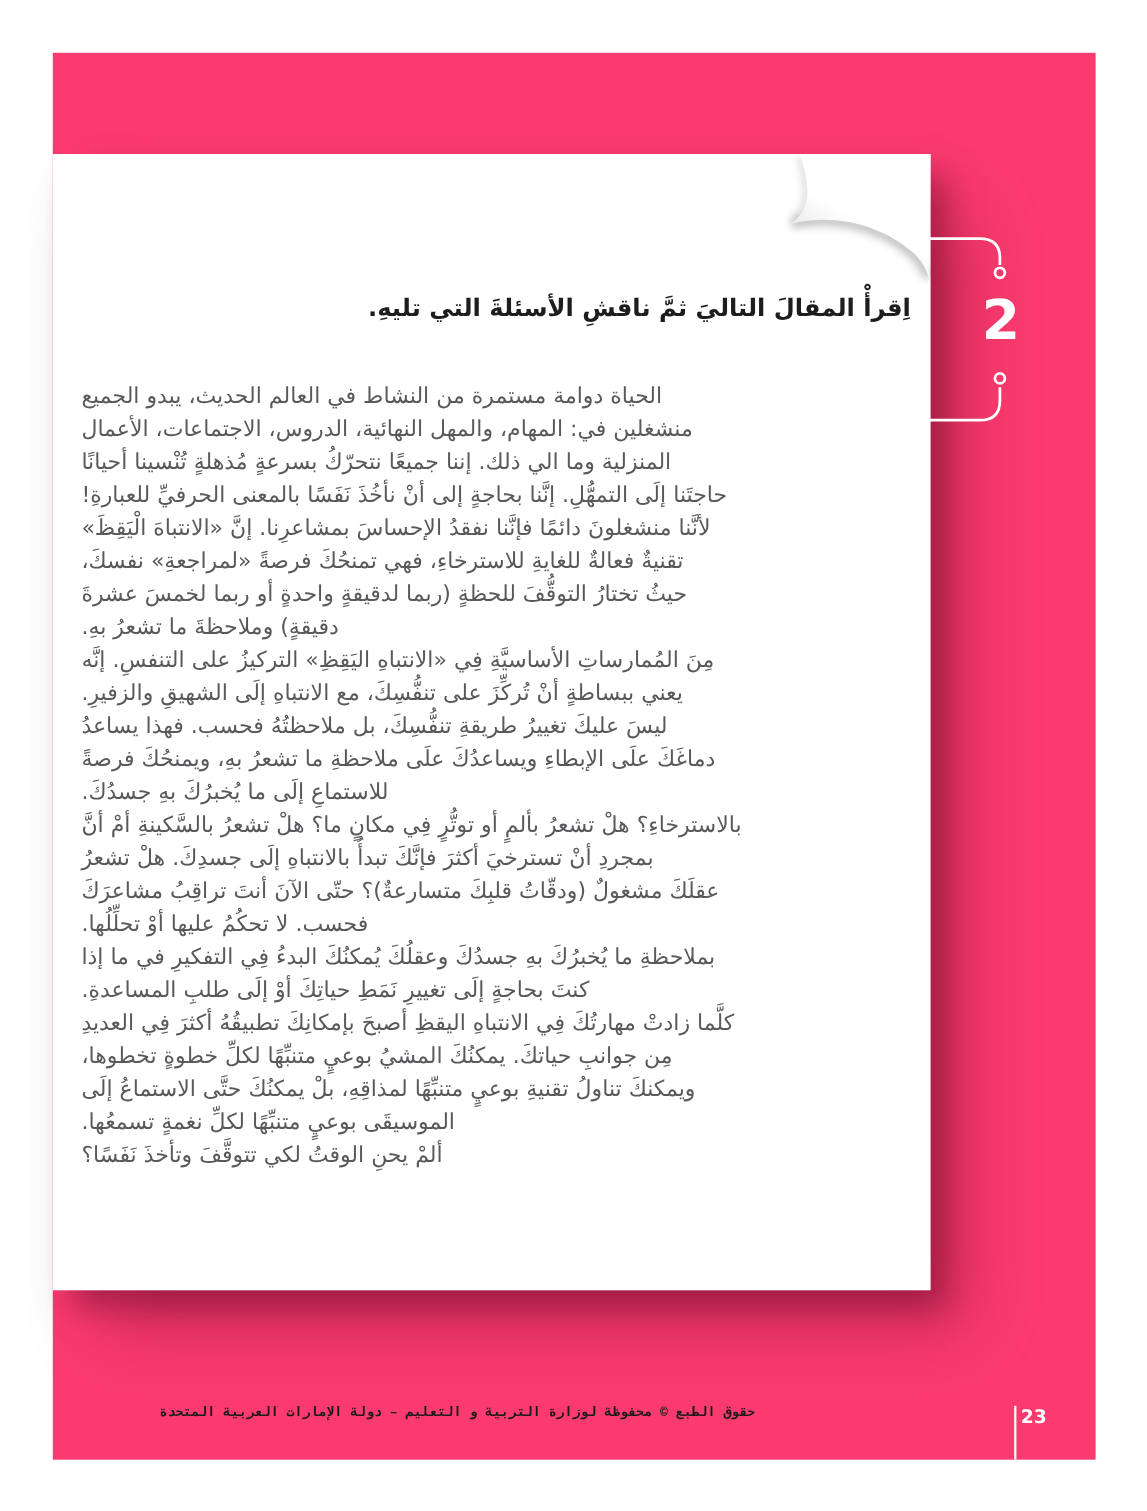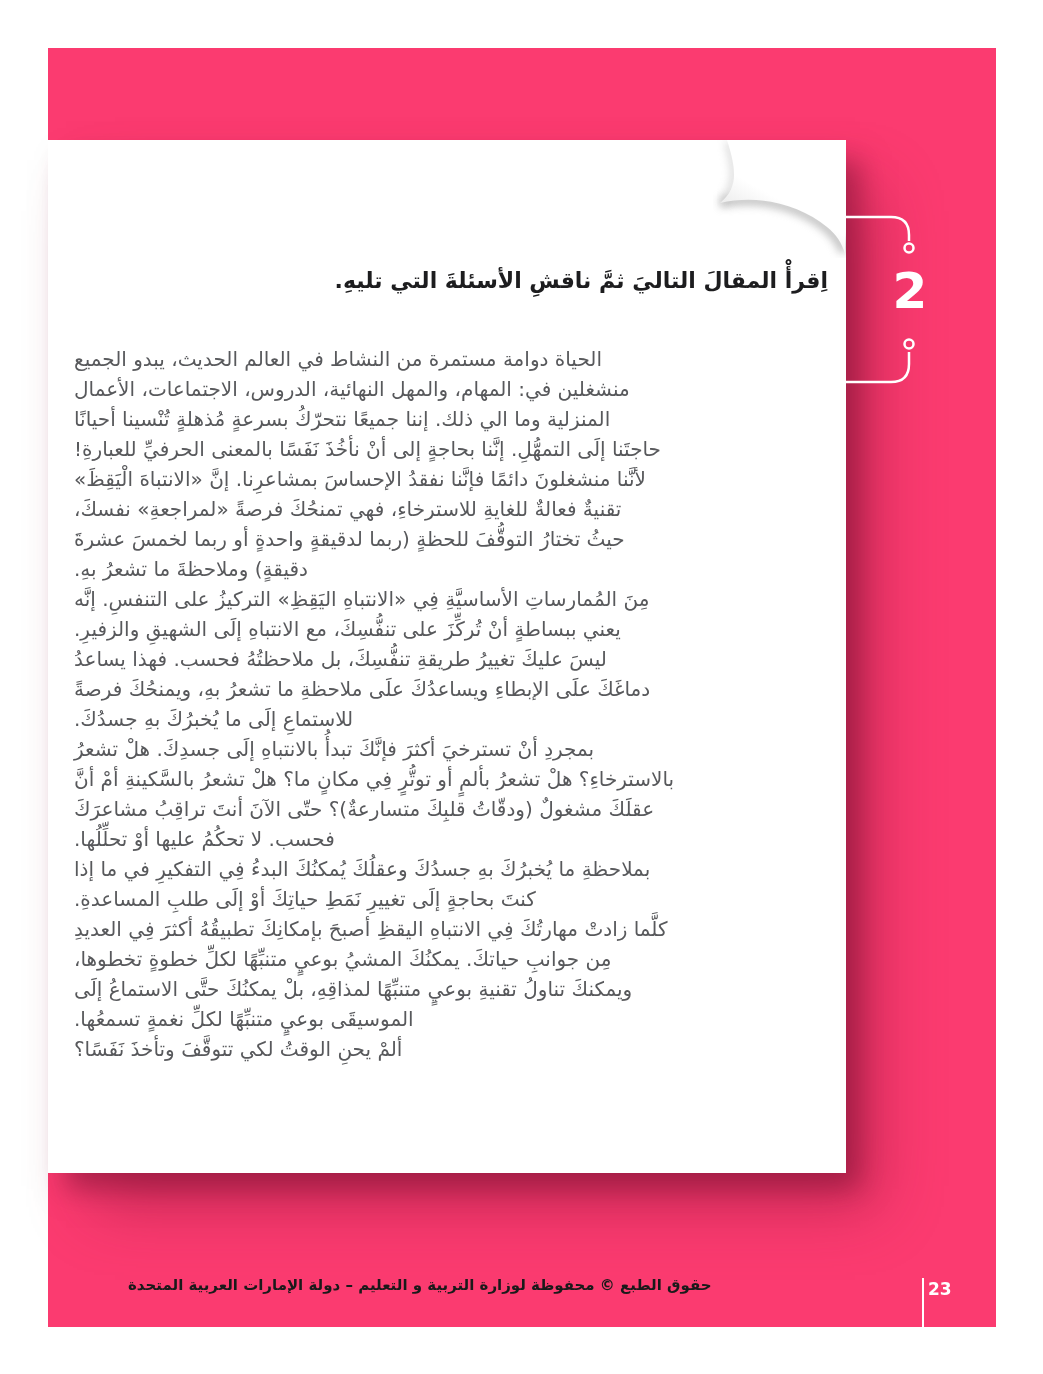--- a/index.html
+++ b/index.html
@@ -59,25 +59,26 @@
   }
   .section-number{
     position:absolute;
     left:884px;top:266px;width:52px;
     text-align:center;
     color:var(--accent-white);
     font-size:50px;font-weight:bold;line-height:1;
   }
   .footer-copy{
     position:absolute;
-    left:128px;top:1276px;
+    left:145px;top:1276px;
     direction:rtl;text-align:right;
-    font-size:15px;font-weight:bold;
+    font-size:12px;font-weight:bold;
     color:var(--footer-text);
     white-space:nowrap;
+    font-family:Liberation Mono, monospace;
   }
   .pagenum-divider{
     position:absolute;
     left:922px;top:1278px;width:2px;height:49px;
     background:var(--accent-white);
   }
   .pagenum{
     position:absolute;
     left:928px;top:1279px;width:56px;
     text-align:left;
@@ -120,22 +121,22 @@
         <div class="article-line">حاجتَنا إلَى التمهُّلِ. إنَّنا بحاجةٍ إلى أنْ نأخُذَ نَفَسًا بالمعنى الحرفيِّ للعبارةِ!</div>
         <div class="article-line">لأنَّنا منشغلونَ دائمًا فإنَّنا نفقدُ الإحساسَ بمشاعرِنا. إنَّ «الانتباهَ الْيَقِظَ»</div>
         <div class="article-line">تقنيةٌ فعالةٌ للغايةِ للاسترخاءِ، فهي تمنحُكَ فرصةً «لمراجعةِ» نفسكَ،</div>
         <div class="article-line">حيثُ تختارُ التوقُّفَ للحظةٍ (ربما لدقيقةٍ واحدةٍ أو ربما لخمسَ عشرةَ</div>
         <div class="article-line">دقيقةٍ) وملاحظةَ ما تشعرُ بهِ.</div>
         <div class="article-line">مِنَ المُمارساتِ الأساسيَّةِ فِي «الانتباهِ اليَقِظِ» التركيزُ على التنفسِ. إنَّه</div>
         <div class="article-line">يعني ببساطةٍ أنْ تُركِّزَ على تنفُّسِكَ، مع الانتباهِ إلَى الشهيقِ والزفيرِ.</div>
         <div class="article-line">ليسَ عليكَ تغييرُ طريقةِ تنفُّسِكَ، بل ملاحظتُهُ فحسب. فهذا يساعدُ</div>
         <div class="article-line">دماغَكَ علَى الإبطاءِ ويساعدُكَ علَى ملاحظةِ ما تشعرُ بهِ، ويمنحُكَ فرصةً</div>
         <div class="article-line">للاستماعِ إلَى ما يُخبرُكَ بهِ جسدُكَ.</div>
+        <div class="article-line">بالاسترخاءِ؟ هلْ تشعرُ بألمٍ أو توتُّرٍ فِي مكانٍ ما؟ هلْ تشعرُ بالسَّكينةِ أمْ أنَّ</div>
         <div class="article-line">بمجردِ أنْ تسترخيَ أكثرَ فإنَّكَ تبدأُ بالانتباهِ إلَى جسدِكَ. هلْ تشعرُ</div>
-        <div class="article-line">بالاسترخاءِ؟ هلْ تشعرُ بألمٍ أو توتُّرٍ فِي مكانٍ ما؟ هلْ تشعرُ بالسَّكينةِ أمْ أنَّ</div>
         <div class="article-line">عقلَكَ مشغولٌ (ودقّاتُ قلبِكَ متسارعةٌ)؟ حتّى الآنَ أنتَ تراقِبُ مشاعرَكَ</div>
         <div class="article-line">فحسب. لا تحكُمُ عليها أوْ تحلِّلُها.</div>
         <div class="article-line">بملاحظةِ ما يُخبرُكَ بهِ جسدُكَ وعقلُكَ يُمكنُكَ البدءُ فِي التفكيرِ في ما إذا</div>
         <div class="article-line">كنتَ بحاجةٍ إلَى تغييرِ نَمَطِ حياتِكَ أوْ إلَى طلبِ المساعدةِ.</div>
         <div class="article-line">كلَّما زادتْ مهارتُكَ فِي الانتباهِ اليقظِ أصبحَ بإمكانِكَ تطبيقُهُ أكثرَ فِي العديدِ</div>
         <div class="article-line">مِن جوانبِ حياتكَ. يمكنُكَ المشيُ بوعيٍ متنبِّهًا لكلِّ خطوةٍ تخطوها،</div>
         <div class="article-line">ويمكنكَ تناولُ تقنيةِ بوعيٍ متنبِّهًا لمذاقِهِ، بلْ يمكنُكَ حتَّى الاستماعُ إلَى</div>
         <div class="article-line">الموسيقَى بوعيٍ متنبِّهًا لكلِّ نغمةٍ تسمعُها.</div>
         <div class="article-line">ألمْ يحنِ الوقتُ لكي تتوقَّفَ وتأخذَ نَفَسًا؟</div>
       </div>

